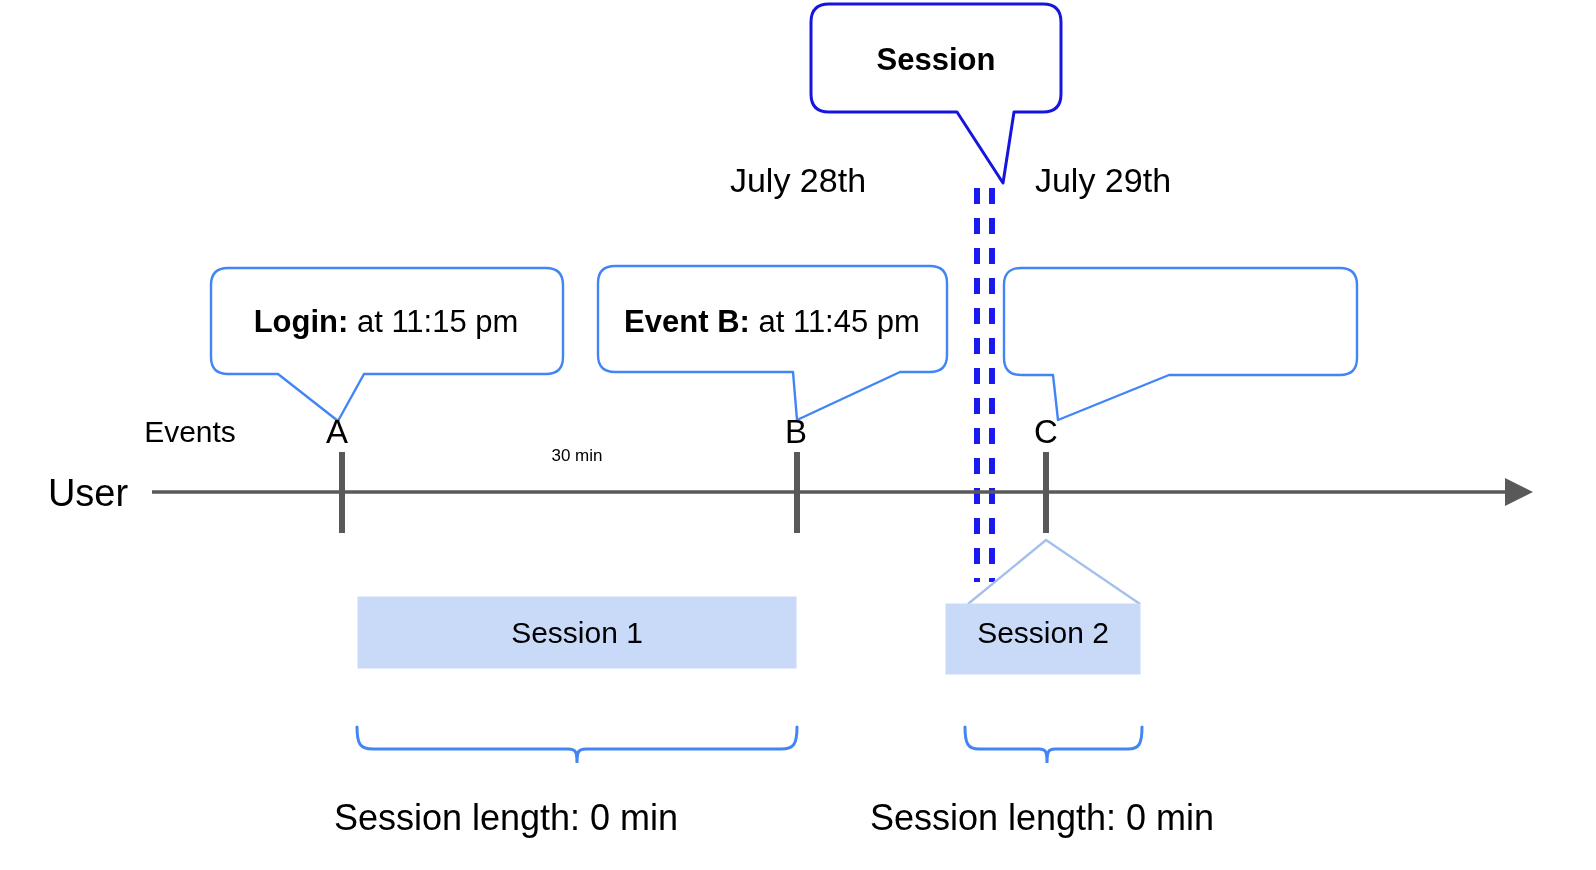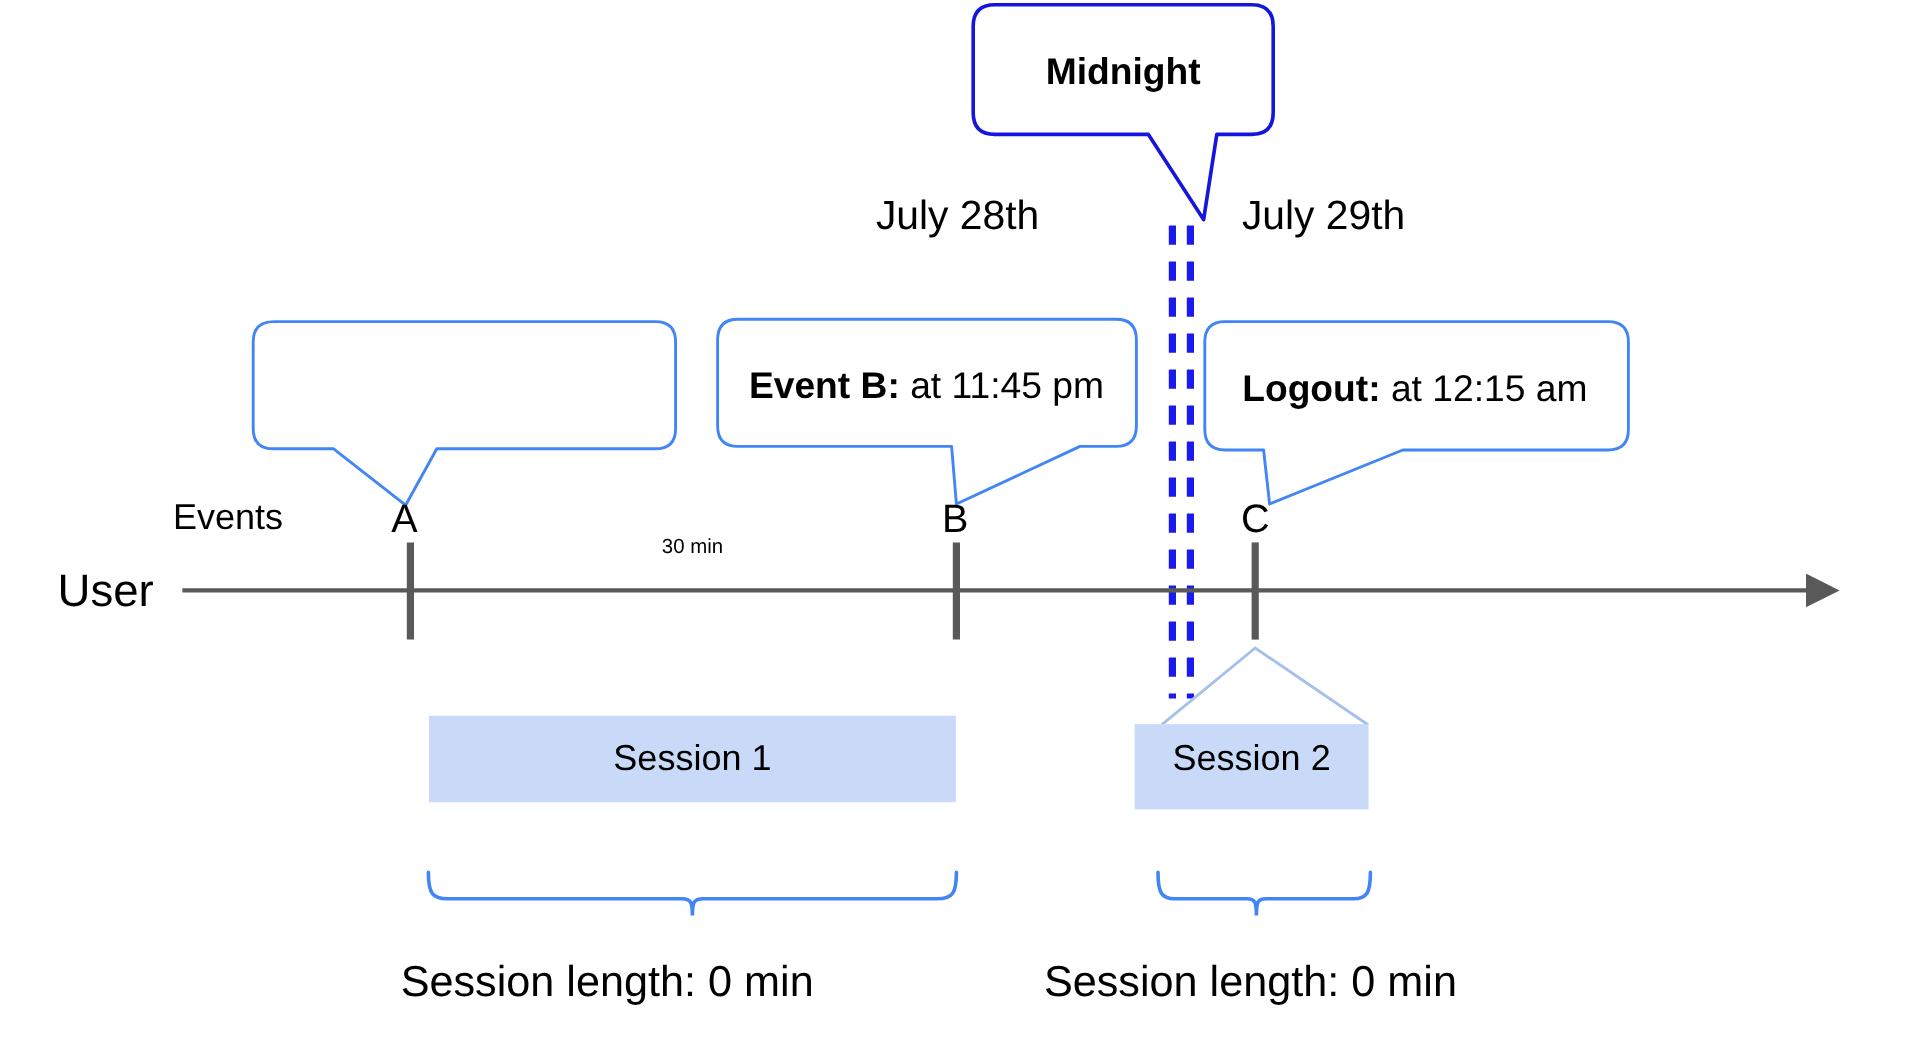--- a/index.html
+++ b/index.html
@@ -184,33 +184,33 @@
                C965,744 968,749 979,749
                L1039,749
                C1046,749 1047,752 1047,763
                C1047,752 1048,749 1055,749
                L1128,749
                C1139,749 1142,744 1142,727" fill="none" stroke="#4285f4" stroke-width="3" stroke-linecap="round"></path>
     </g>
 
   </svg>
 
-  <div class="txt midnight-text center" style="left:936px; top:44px;">Midnight</div>
+  <div class="txt midnight-text center" style="left:936px; top:44px;">Session</div>
 
   <div class="txt date-label center" style="left:755px; top:163px;margin-left:43px;">July 28th</div>
   <div class="txt date-label center" style="left:1103px; top:163px;">July 29th</div>
 
+  <div class="txt callout-text center" style="left:386px; top:306px;">
+    <b>Login:</b><span> at 11:15 pm</span>
+  </div>
 
   <div class="txt callout-text center" style="left:772px; top:306px;">
     <b>Event B:</b><span> at 11:45 pm</span>
   </div>
 
-  <div class="txt callout-text center" style="left:1179px; top:308px;">
-    <b>Logout:</b><span> at 12:15 am</span>
-  </div>
 
   <div class="txt events-label center" style="left:190px; top:417px;">Events</div>
 
   <div class="txt user-label center" style="left:88px; top:474px;">User</div>
 
   <div class="txt point-label center" style="left:337px; top:415px;">A</div>
   <div class="txt point-label center" style="left:796px; top:415px;">B</div>
   <div class="txt point-label center" style="left:1046px; top:415px;">C</div>
 
   <div class="txt min-label center" style="left:577px; top:447px;">30 min</div>

